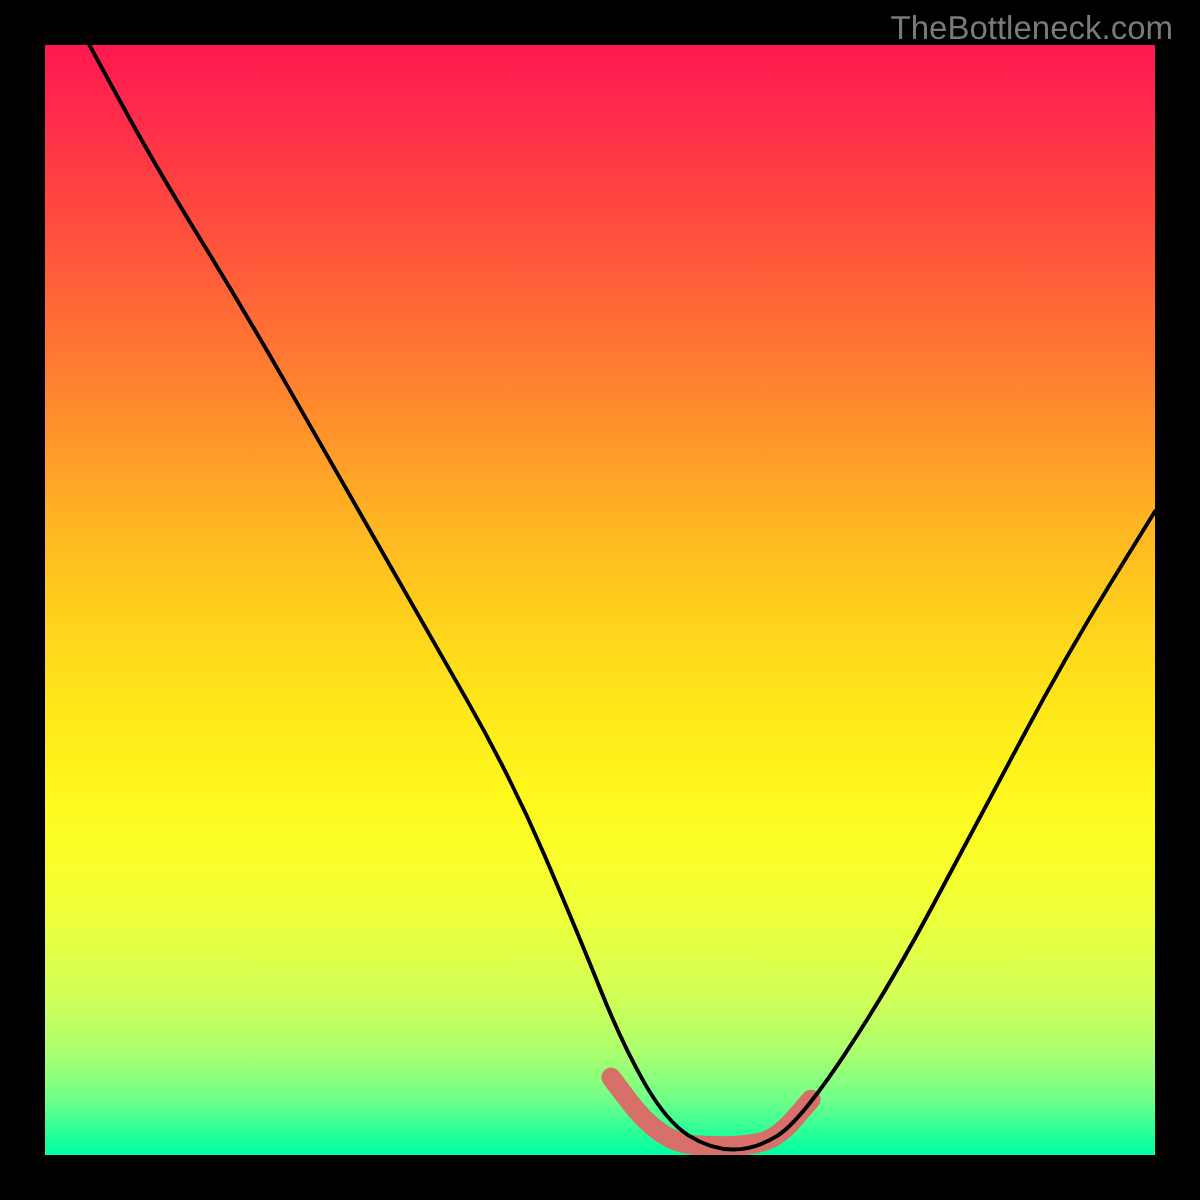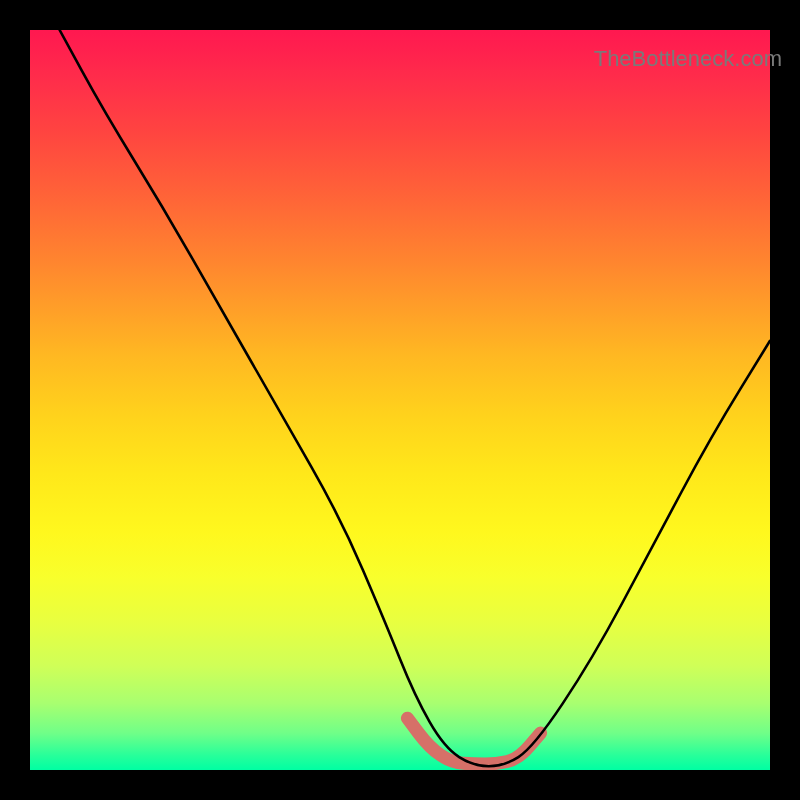--- a/index.html
+++ b/index.html
@@ -12,21 +12,20 @@
     font-family: Arial, sans-serif;
   }
   .watermark {
     position: absolute;
     top: 6px;
     right: 18px;
     color: #7a7a7a;
     font-size: 22px;
     font-weight: 500;
     z-index: 30;
-    margin-top: 40px;
   }
   .frame {
     position: absolute;
     left: 30px;
     top: 30px;
     width: 740px;
     height: 740px;
     overflow: hidden;
   }
   .gradient {

